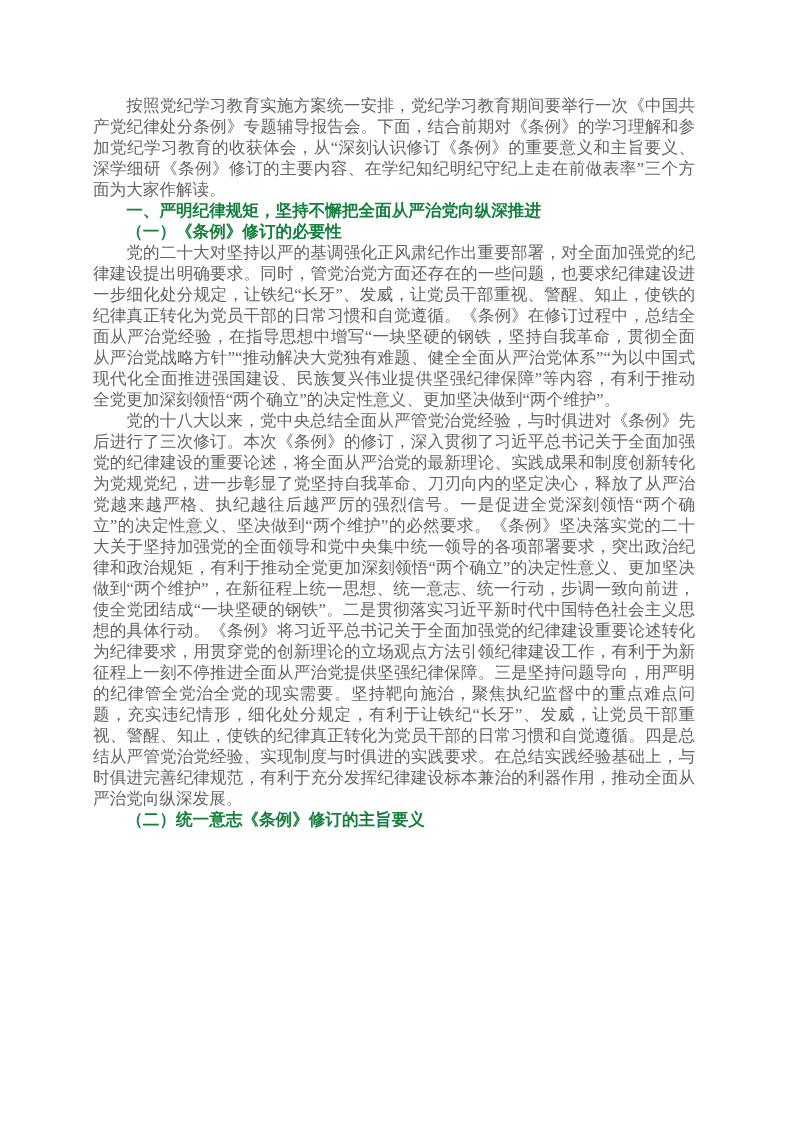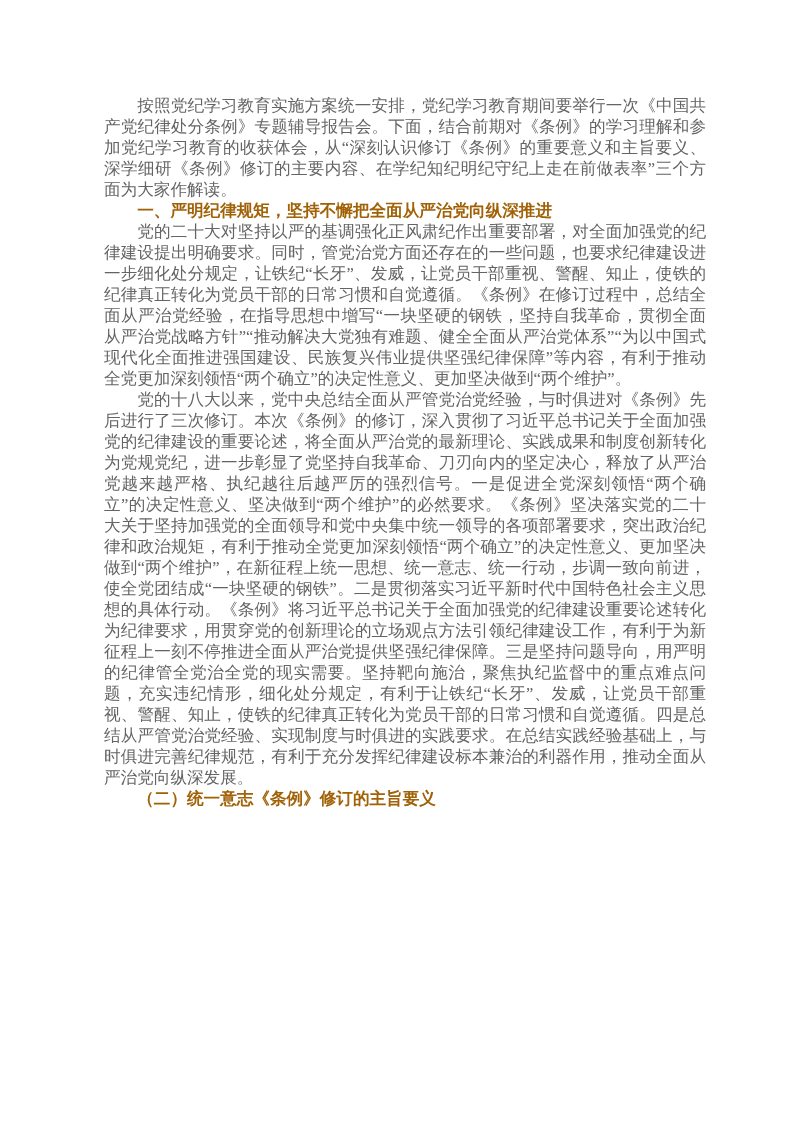--- a/index.html
+++ b/index.html
@@ -10,42 +10,43 @@
   .page {
     position: relative;
     width: 793px;
     height: 1122px;
     background: #ffffff;
     overflow: hidden;
     font-family: "Liberation Serif", "DejaVu Serif", serif;
   }
   .doc-content {
     position: absolute;
-    left: 104px;
+    left: 93px;
     top: 95px;
     width: 602px;
     color: #646464;
     font-size: 16.6px;
     line-height: 21px;
     text-align: justify;
   }
   .doc-content p {
     margin: 0;
     padding: 0;
     text-indent: 2em;
   }
   .doc-content p.heading {
     font-weight: bold;
-    color: #a16207;
+    color: #15803d;
   }
 </style>
 </head>
 <body>
 
 <div class="page">
   <div class="doc-content">
     <p class="para">按照党纪学习教育实施方案统一安排，党纪学习教育期间要举行一次《中国共产党纪律处分条例》专题辅导报告会。下面，结合前期对《条例》的学习理解和参加党纪学习教育的收获体会，从“深刻认识修订《条例》的重要意义和主旨要义、深学细研《条例》修订的主要内容、在学纪知纪明纪守纪上走在前做表率”三个方面为大家作解读。</p>
     <p class="heading">一、严明纪律规矩，坚持不懈把全面从严治党向纵深推进</p>
+    <p class="heading">（一）《条例》修订的必要性</p>
     <p class="para">党的二十大对坚持以严的基调强化正风肃纪作出重要部署，对全面加强党的纪律建设提出明确要求。同时，管党治党方面还存在的一些问题，也要求纪律建设进一步细化处分规定，让铁纪“长牙”、发威，让党员干部重视、警醒、知止，使铁的纪律真正转化为党员干部的日常习惯和自觉遵循。《条例》在修订过程中，总结全面从严治党经验，在指导思想中增写“一块坚硬的钢铁，坚持自我革命，贯彻全面从严治党战略方针”“推动解决大党独有难题、健全全面从严治党体系”“为以中国式现代化全面推进强国建设、民族复兴伟业提供坚强纪律保障”等内容，有利于推动全党更加深刻领悟“两个确立”的决定性意义、更加坚决做到“两个维护”。</p>
     <p class="para">党的十八大以来，党中央总结全面从严管党治党经验，与时俱进对《条例》先后进行了三次修订。本次《条例》的修订，深入贯彻了习近平总书记关于全面加强党的纪律建设的重要论述，将全面从严治党的最新理论、实践成果和制度创新转化为党规党纪，进一步彰显了党坚持自我革命、刀刃向内的坚定决心，释放了从严治党越来越严格、执纪越往后越严厉的强烈信号。一是促进全党深刻领悟“两个确立”的决定性意义、坚决做到“两个维护”的必然要求。《条例》坚决落实党的二十大关于坚持加强党的全面领导和党中央集中统一领导的各项部署要求，突出政治纪律和政治规矩，有利于推动全党更加深刻领悟“两个确立”的决定性意义、更加坚决做到“两个维护”，在新征程上统一思想、统一意志、统一行动，步调一致向前进，使全党团结成“一块坚硬的钢铁”。二是贯彻落实习近平新时代中国特色社会主义思想的具体行动。《条例》将习近平总书记关于全面加强党的纪律建设重要论述转化为纪律要求，用贯穿党的创新理论的立场观点方法引领纪律建设工作，有利于为新征程上一刻不停推进全面从严治党提供坚强纪律保障。三是坚持问题导向，用严明的纪律管全党治全党的现实需要。坚持靶向施治，聚焦执纪监督中的重点难点问题，充实违纪情形，细化处分规定，有利于让铁纪“长牙”、发威，让党员干部重视、警醒、知止，使铁的纪律真正转化为党员干部的日常习惯和自觉遵循。四是总结从严管党治党经验、实现制度与时俱进的实践要求。在总结实践经验基础上，与时俱进完善纪律规范，有利于充分发挥纪律建设标本兼治的利器作用，推动全面从严治党向纵深发展。</p>
     <p class="heading">（二）统一意志《条例》修订的主旨要义</p>
   </div>
 </div>
 
 </body></html>

